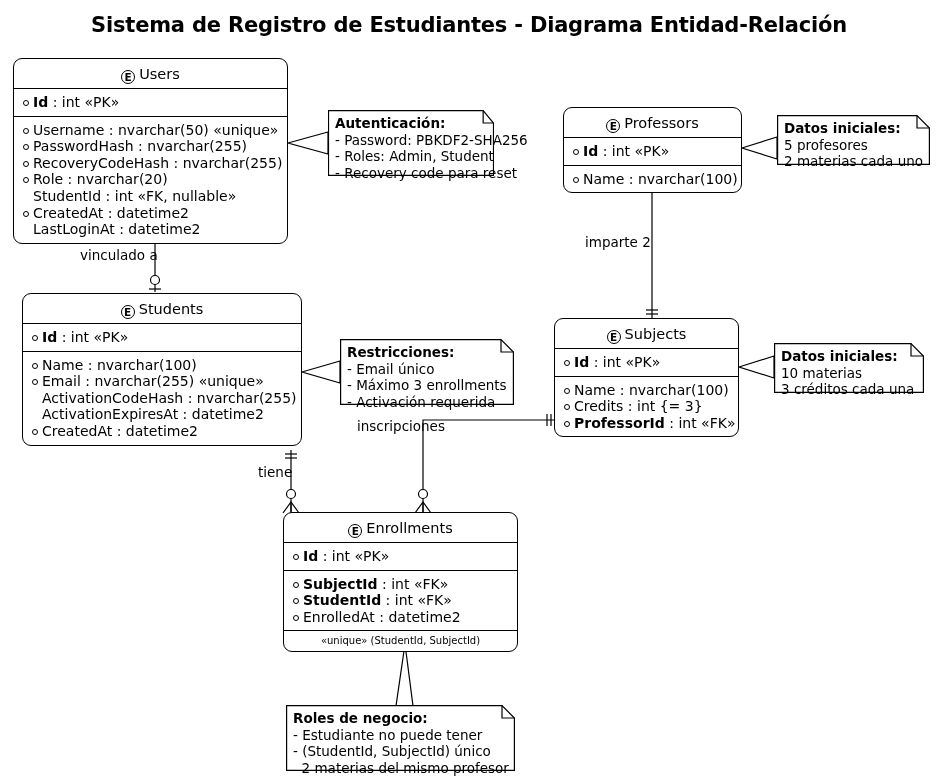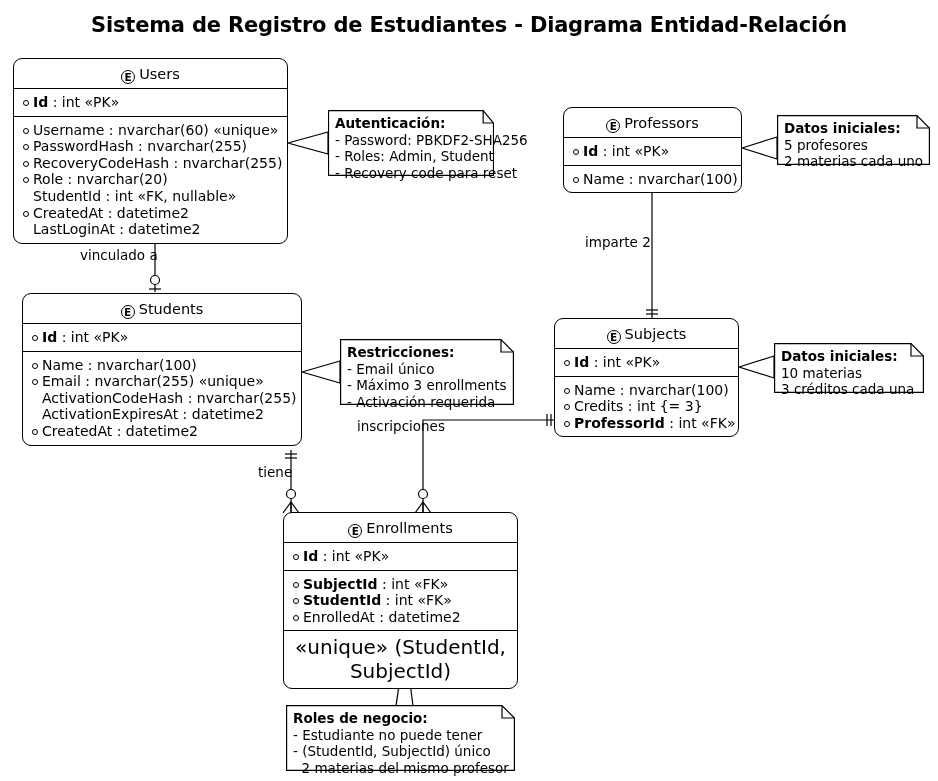--- a/index.html
+++ b/index.html
@@ -59,21 +59,21 @@
   }
   .ent-comp {
     box-sizing: border-box;
     padding: 5px 0 5px 0;
     border-bottom: 1px solid #000;
   }
   .ent-comp:last-child { border-bottom: none; }
   .ent-comp.plain {
     text-align: center;
     padding: 4px 0 5px 0;
-    font-size: 20px;
+    font-size: 10px;
   }
   .attr {
     font-size: 14px;
     line-height: 16.6px;
     white-space: nowrap;
     padding-left: 9px;
     position: relative;
   }
   .attr .bullet {
     display: inline-block;
@@ -193,21 +193,21 @@
   <div class="entity" style="left:13px; top:58px; width:275px;">
     <div class="ent-head">
       <span class="ecircle">E</span><span>Users</span>
     </div>
     <div class="ent-comp">
       <div class="attr">
         <span class="bullet"></span><b>Id</b><span> : int «PK»</span>
       </div>
     </div>
     <div class="ent-comp">
-      <div class="attr"><span class="bullet"></span><span>Username : nvarchar(60) «unique»</span></div>
+      <div class="attr"><span class="bullet"></span><span>Username : nvarchar(50) «unique»</span></div>
       <div class="attr"><span class="bullet"></span><span>PasswordHash : nvarchar(255)</span></div>
       <div class="attr"><span class="bullet"></span><span>RecoveryCodeHash : nvarchar(255)</span></div>
       <div class="attr"><span class="bullet"></span><span>Role : nvarchar(20)</span></div>
       <div class="attr"><span class="nobullet"></span><span>StudentId : int «FK, nullable»</span></div>
       <div class="attr"><span class="bullet"></span><span>CreatedAt : datetime2</span></div>
       <div class="attr"><span class="nobullet"></span><span>LastLoginAt : datetime2</span></div>
     </div>
   </div>
 
   <div class="entity" style="left:22px; top:293px; width:280px;">

